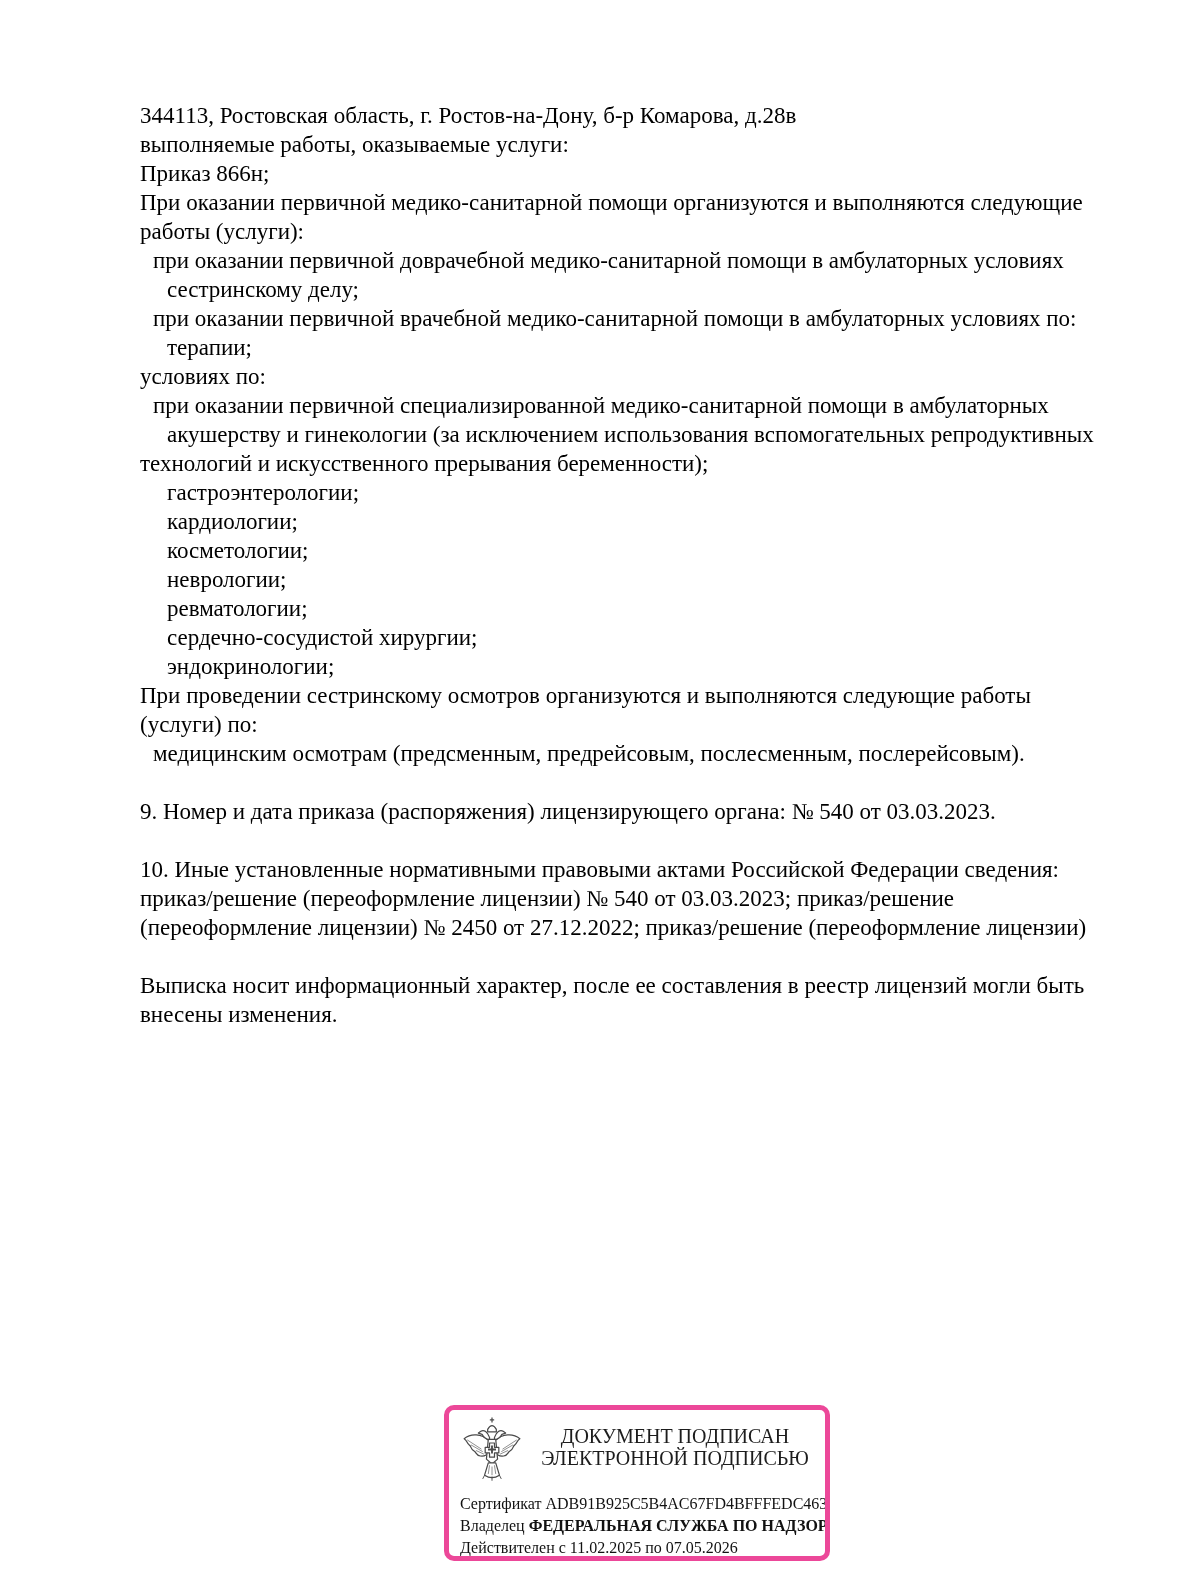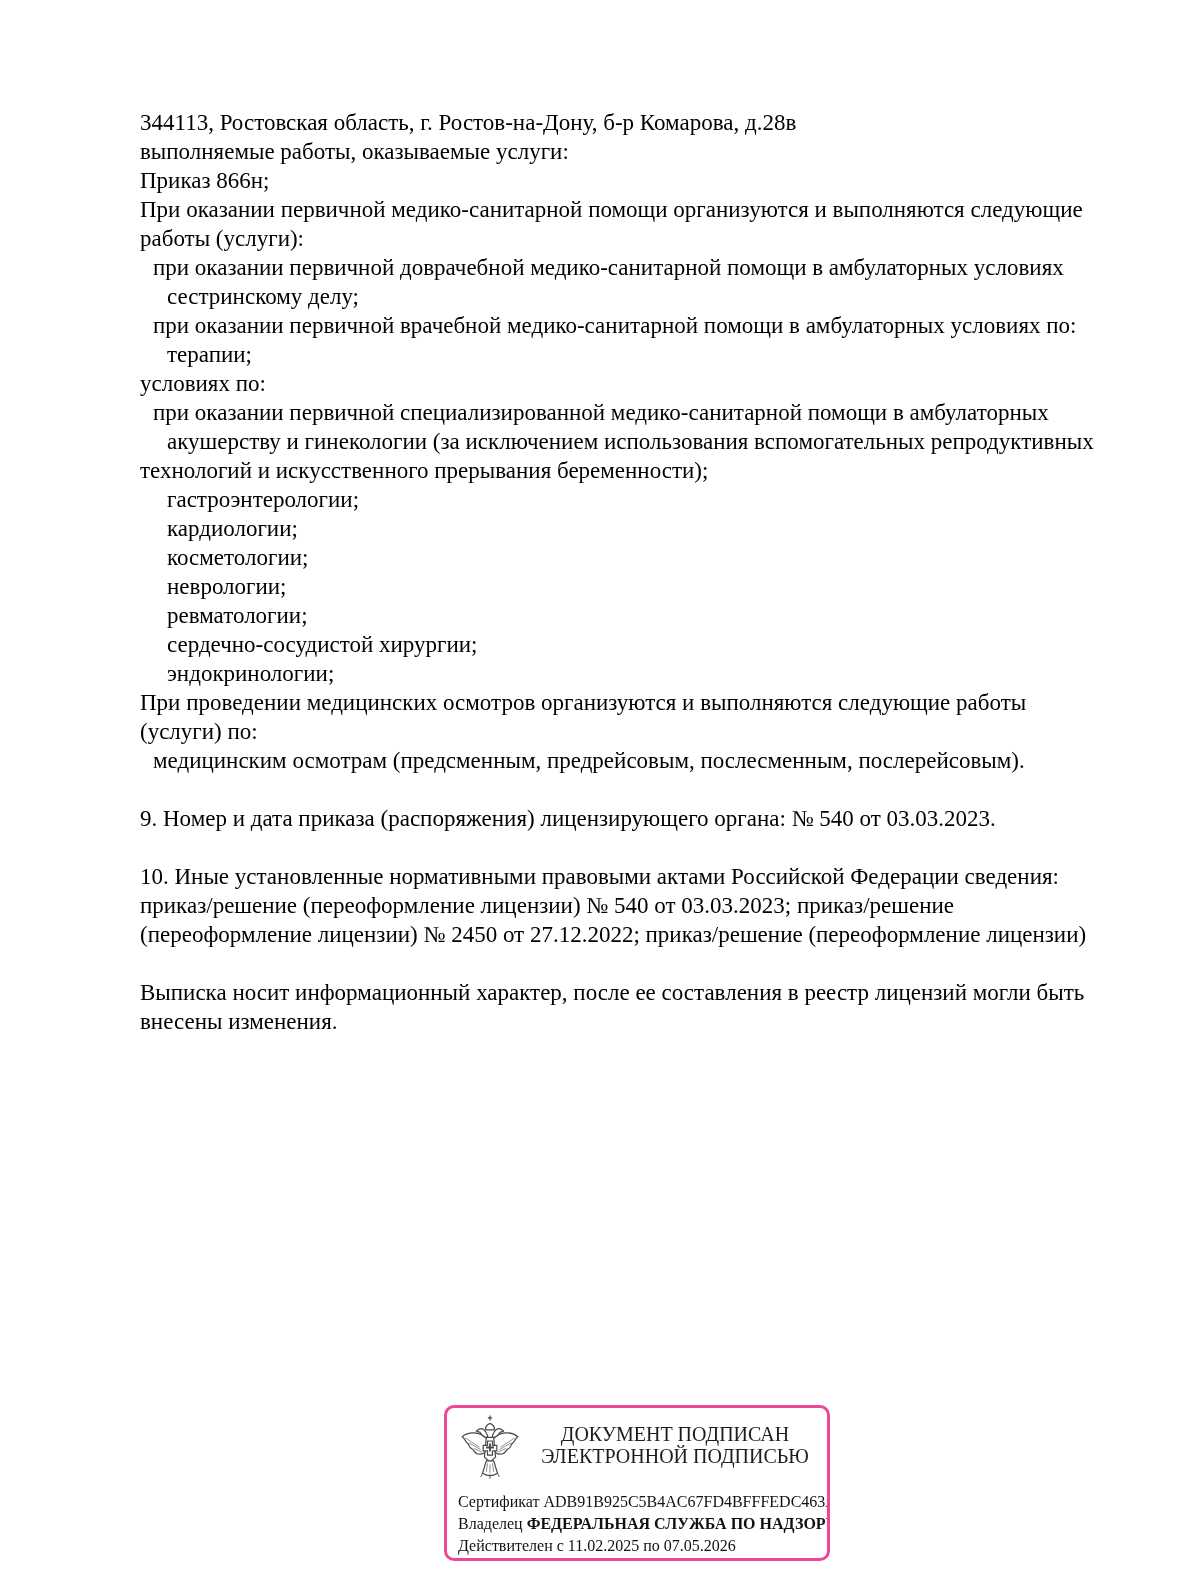--- a/index.html
+++ b/index.html
@@ -8,37 +8,37 @@
     width: 1190px;
     height: 1584px;
     background: #ffffff;
     font-family: "Liberation Serif", "DejaVu Serif", serif;
     color: #000000;
     overflow: hidden;
   }
   .doc-text {
     position: absolute;
     left: 140px;
-    top: 108px;
+    top: 101px;
     width: 990px;
     font-size: 23px;
     line-height: 29px;
   }
   .doc-line { white-space: nowrap; height: 29px; }
   .doc-line.indent-1 { padding-left: 13px; }
   .doc-line.indent-2 { padding-left: 27px; }
 
   .stamp {
     position: absolute;
     left: 444px;
     top: 1405px;
     width: 386px;
     height: 156px;
     box-sizing: border-box;
-    border: 3px solid #ec4899;
+    border: 5px solid #ec4899;
     border-radius: 10px;
     background: #ffffff;
     overflow: hidden;
   }
   .stamp-emblem {
     position: absolute;
     left: 12px;
     top: 7px;
     width: 62px;
     height: 78px;
@@ -87,21 +87,21 @@
       <div class="doc-line indent-1">при оказании первичной специализированной медико-санитарной помощи в амбулаторных</div>
       <div class="doc-line indent-2">акушерству и гинекологии (за исключением использования вспомогательных репродуктивных</div>
       <div class="doc-line">технологий и искусственного прерывания беременности);</div>
       <div class="doc-line indent-2">гастроэнтерологии;</div>
       <div class="doc-line indent-2">кардиологии;</div>
       <div class="doc-line indent-2">косметологии;</div>
       <div class="doc-line indent-2">неврологии;</div>
       <div class="doc-line indent-2">ревматологии;</div>
       <div class="doc-line indent-2">сердечно-сосудистой хирургии;</div>
       <div class="doc-line indent-2">эндокринологии;</div>
-      <div class="doc-line">При проведении медицинских осмотров организуются и выполняются следующие работы</div>
+      <div class="doc-line">При проведении сестринскому осмотров организуются и выполняются следующие работы</div>
       <div class="doc-line">(услуги) по:</div>
       <div class="doc-line indent-1">медицинским осмотрам (предсменным, предрейсовым, послесменным, послерейсовым).</div>
       <div class="doc-line">&nbsp;</div>
       <div class="doc-line">9. Номер и дата приказа (распоряжения) лицензирующего органа: № 540 от 03.03.2023.</div>
       <div class="doc-line">&nbsp;</div>
       <div class="doc-line">10. Иные установленные нормативными правовыми актами Российской Федерации сведения:</div>
       <div class="doc-line">приказ/решение (переоформление лицензии) № 540 от 03.03.2023; приказ/решение</div>
       <div class="doc-line">(переоформление лицензии) № 2450 от 27.12.2022; приказ/решение (переоформление лицензии)</div>
       <div class="doc-line">&nbsp;</div>
       <div class="doc-line">Выписка носит информационный характер, после ее составления в реестр лицензий могли быть</div>

